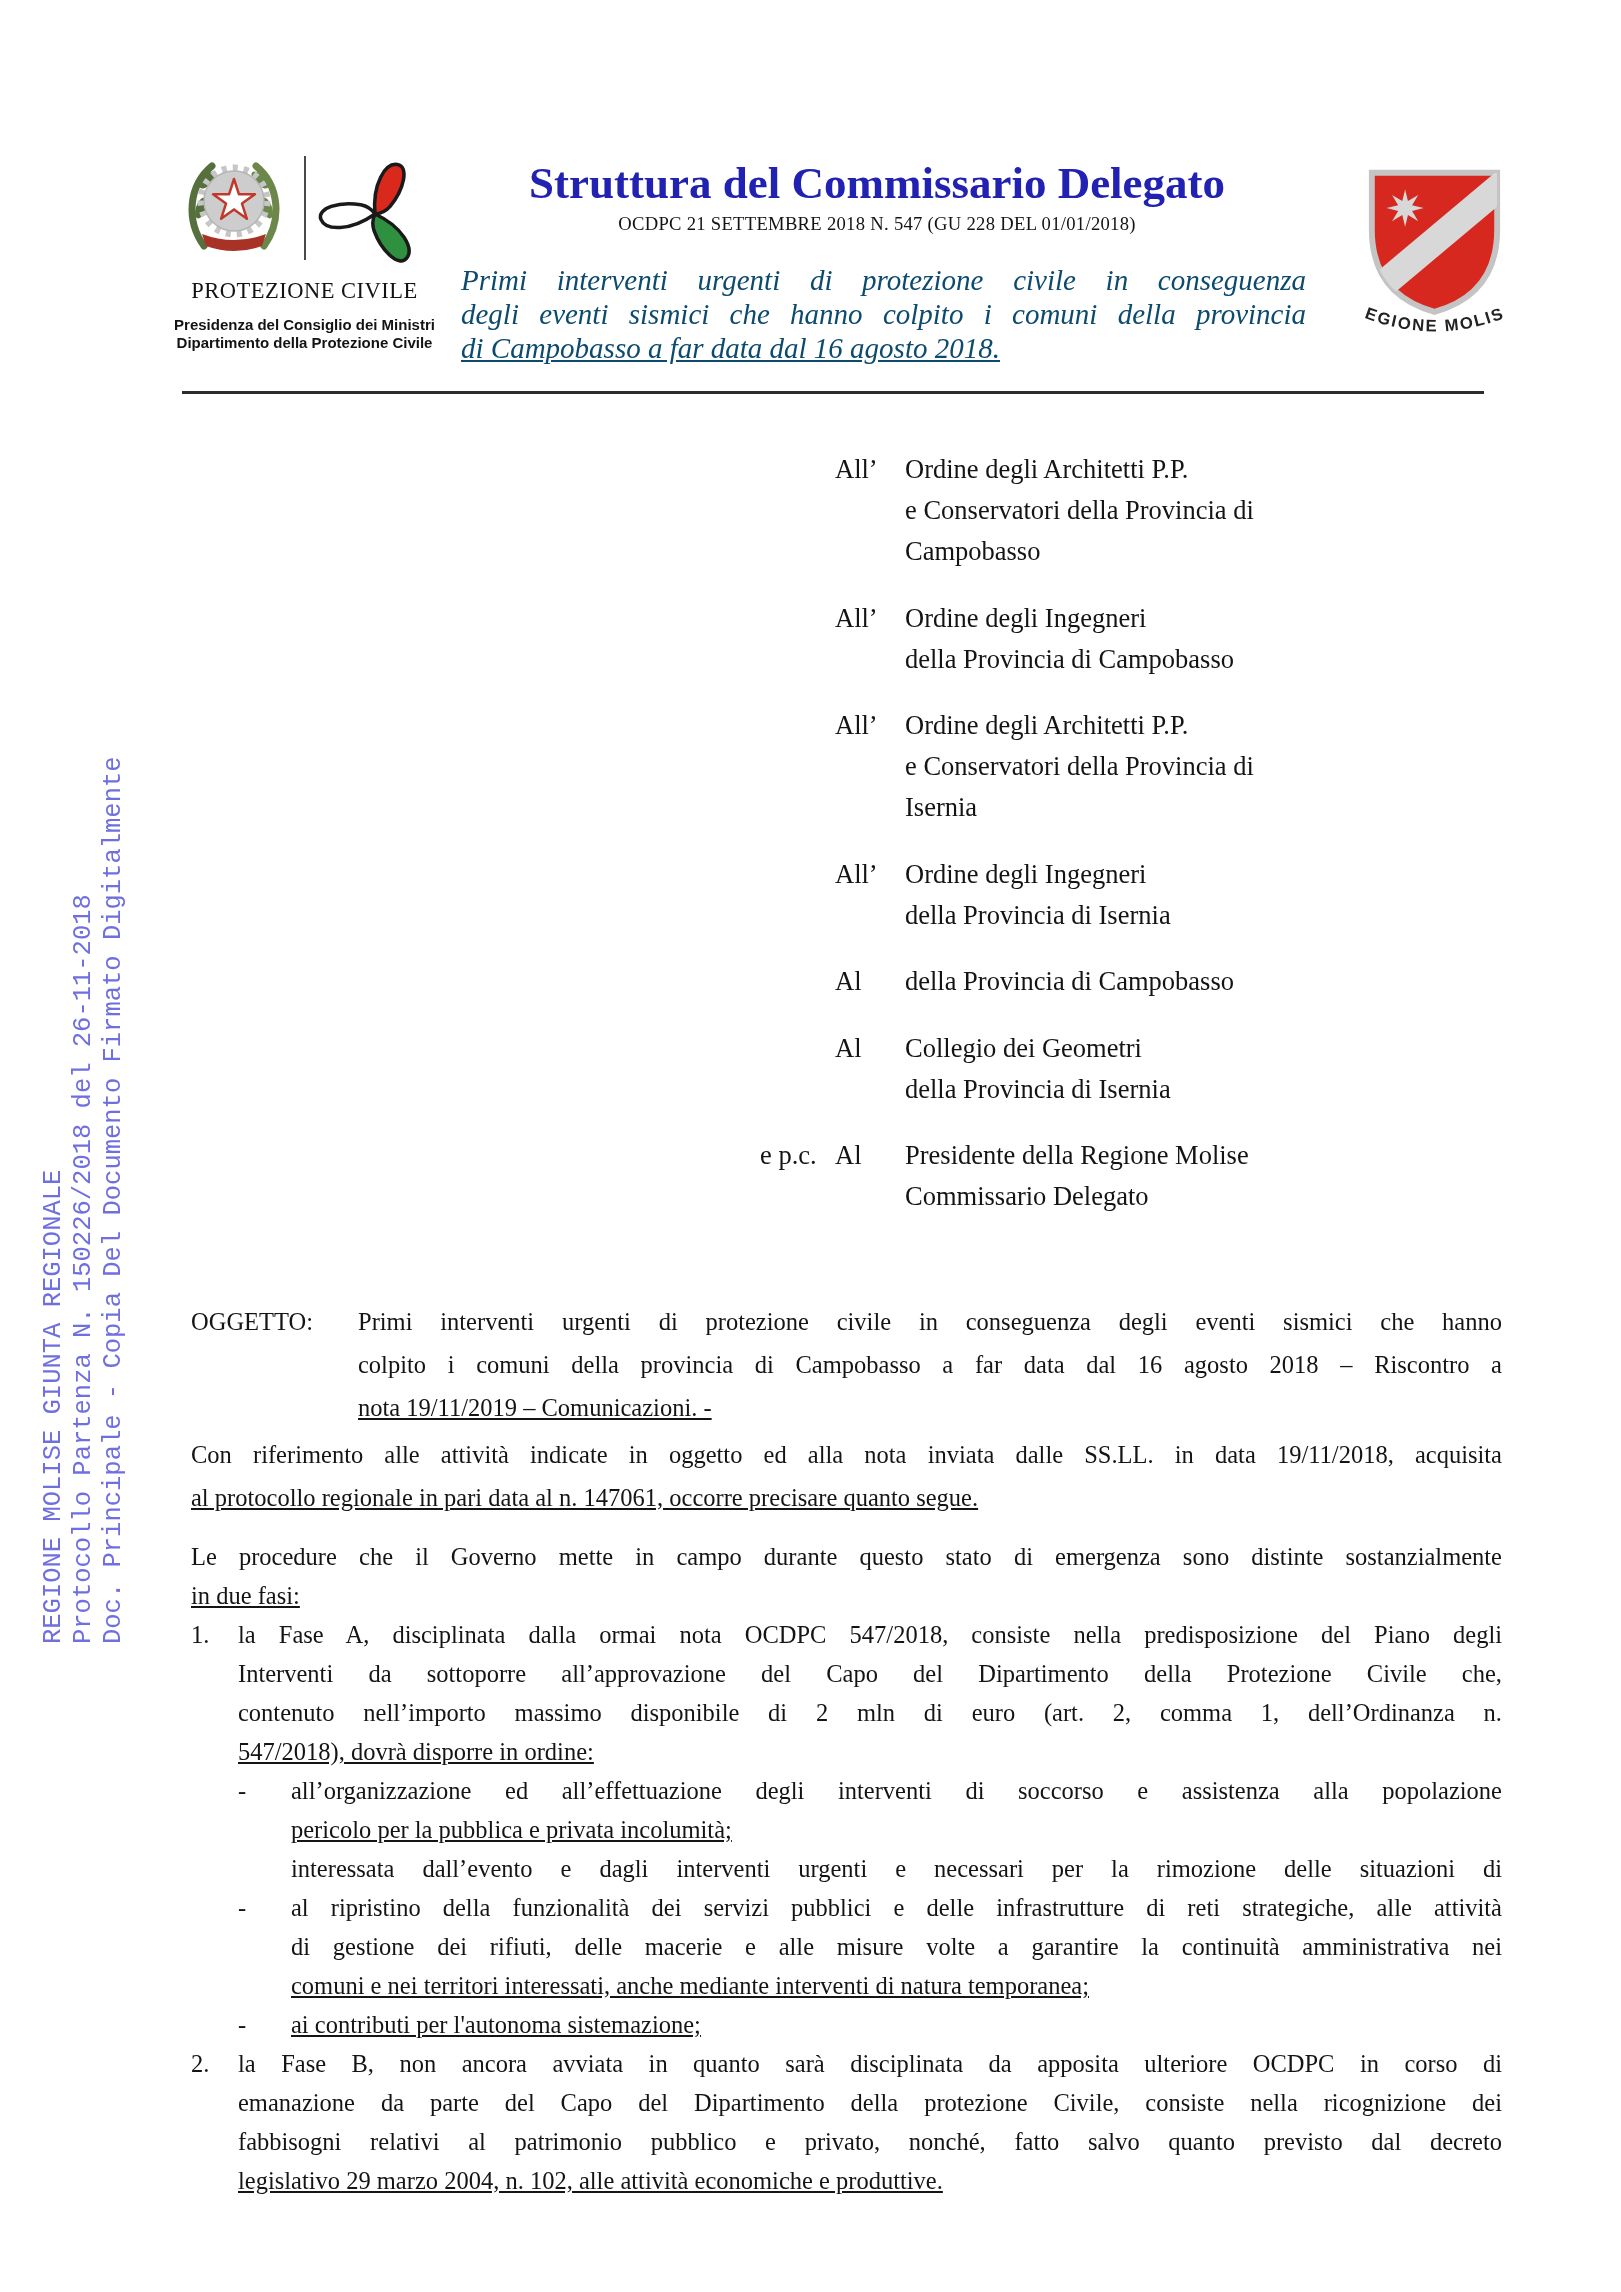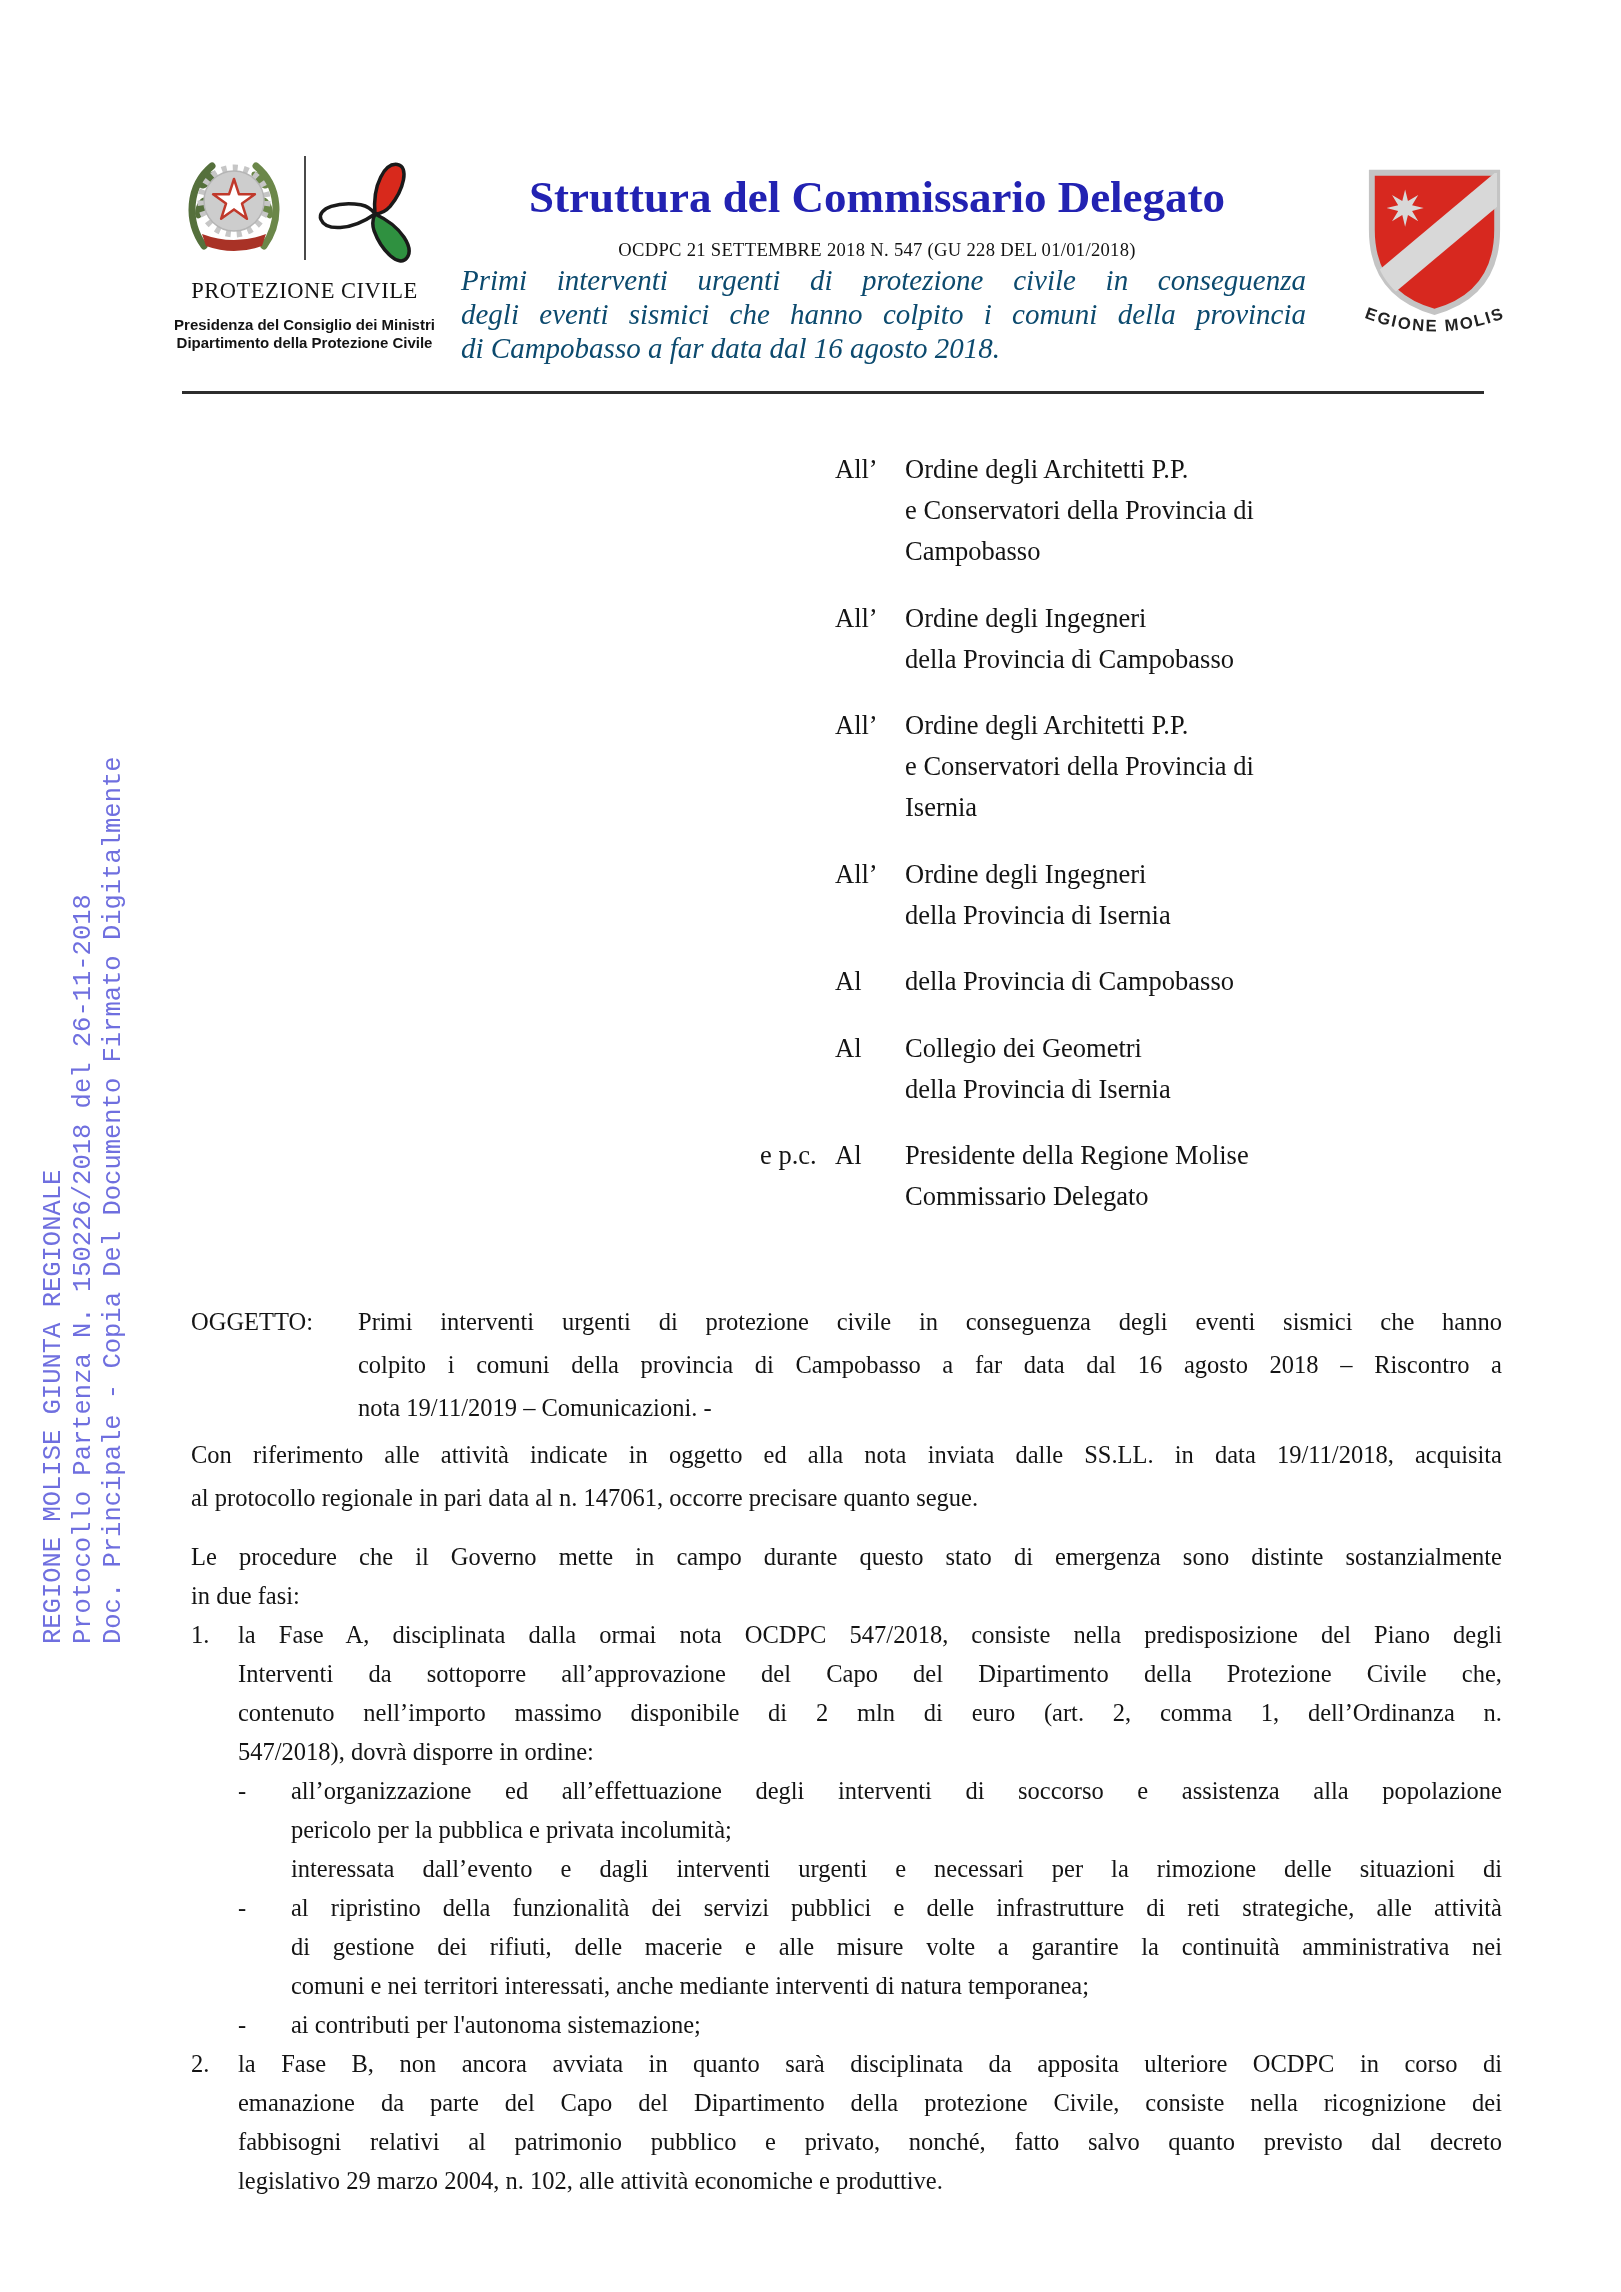--- a/index.html
+++ b/index.html
@@ -18,21 +18,21 @@
 
   
   .pc-logo { position:absolute; left:173px; top:145px; width:263px; text-align:center; }
   .pc-icons { display:flex; align-items:center; justify-content:center; gap:9.8px; height:125px; }
   .logo-divider { width:2px; height:104px; background:#4a4a4a; }
   .pc-org { font-size:22.5px; letter-spacing:0.5px; margin-top:7.8px; color:#131313; white-space:nowrap; }
   .pc-sub { font-family:"Liberation Sans", sans-serif; font-weight:bold; font-size:15px; line-height:18.6px; color:#131313; margin-top:12px; }
 
   
   .title-block { position:absolute; left:441px; top:155px; width:872px; text-align:center; }
-  .doc-title { margin:16px; font-size:45px; font-weight:bold; color:#2222b2; font-family:"Liberation Serif", serif; }
+  .doc-title { margin:2px; font-size:45px; font-weight:bold; color:#2222b2; font-family:"Liberation Serif", serif; }
   .doc-subtitle { font-size:18.6px; margin-top:3.9px; color:#131313; letter-spacing:0.3px; }
 
   .motto { position:absolute; left:461px; top:263px; width:845px; font-style:italic; font-size:29px; line-height:34px; color:#0c4a6e; }
 
   .shield-block { position:absolute; left:1358px; top:163px; }
 
   .rule { position:absolute; left:182px; top:391px; width:1302px; height:2.9px; background:#2d2d2d; }
 
   
   .recipients { position:absolute; left:760px; top:449px; width:745px; font-size:26.5px; line-height:41px; }
@@ -50,21 +50,21 @@
 
   .bodyflow { position:absolute; left:191px; top:1537px; width:1311px; font-size:24.5px; line-height:39px; }
   .li { display:flex; }
   .linum { width:47px; }
   .litext { flex:1; }
   .dash { display:flex; margin-left:47px; }
   .dmark { width:53px; }
   .dtext { flex:1; }
 
   .jl { text-align:justify; text-align-last:justify; }
-  .jl.last { text-align-last:left; }
+  .jl.last { text-align-last:left;text-decoration:underline; }
 </style>
 </head>
 <body>
 
 <div class="page">
 
   <div class="stamp">
     <div>REGIONE MOLISE GIUNTA REGIONALE</div>
     <div>Protocollo Partenza N. 150226/2018 del 26-11-2018</div>
     <div>Doc. Principale - Copia Del Documento Firmato Digitalmente</div>

